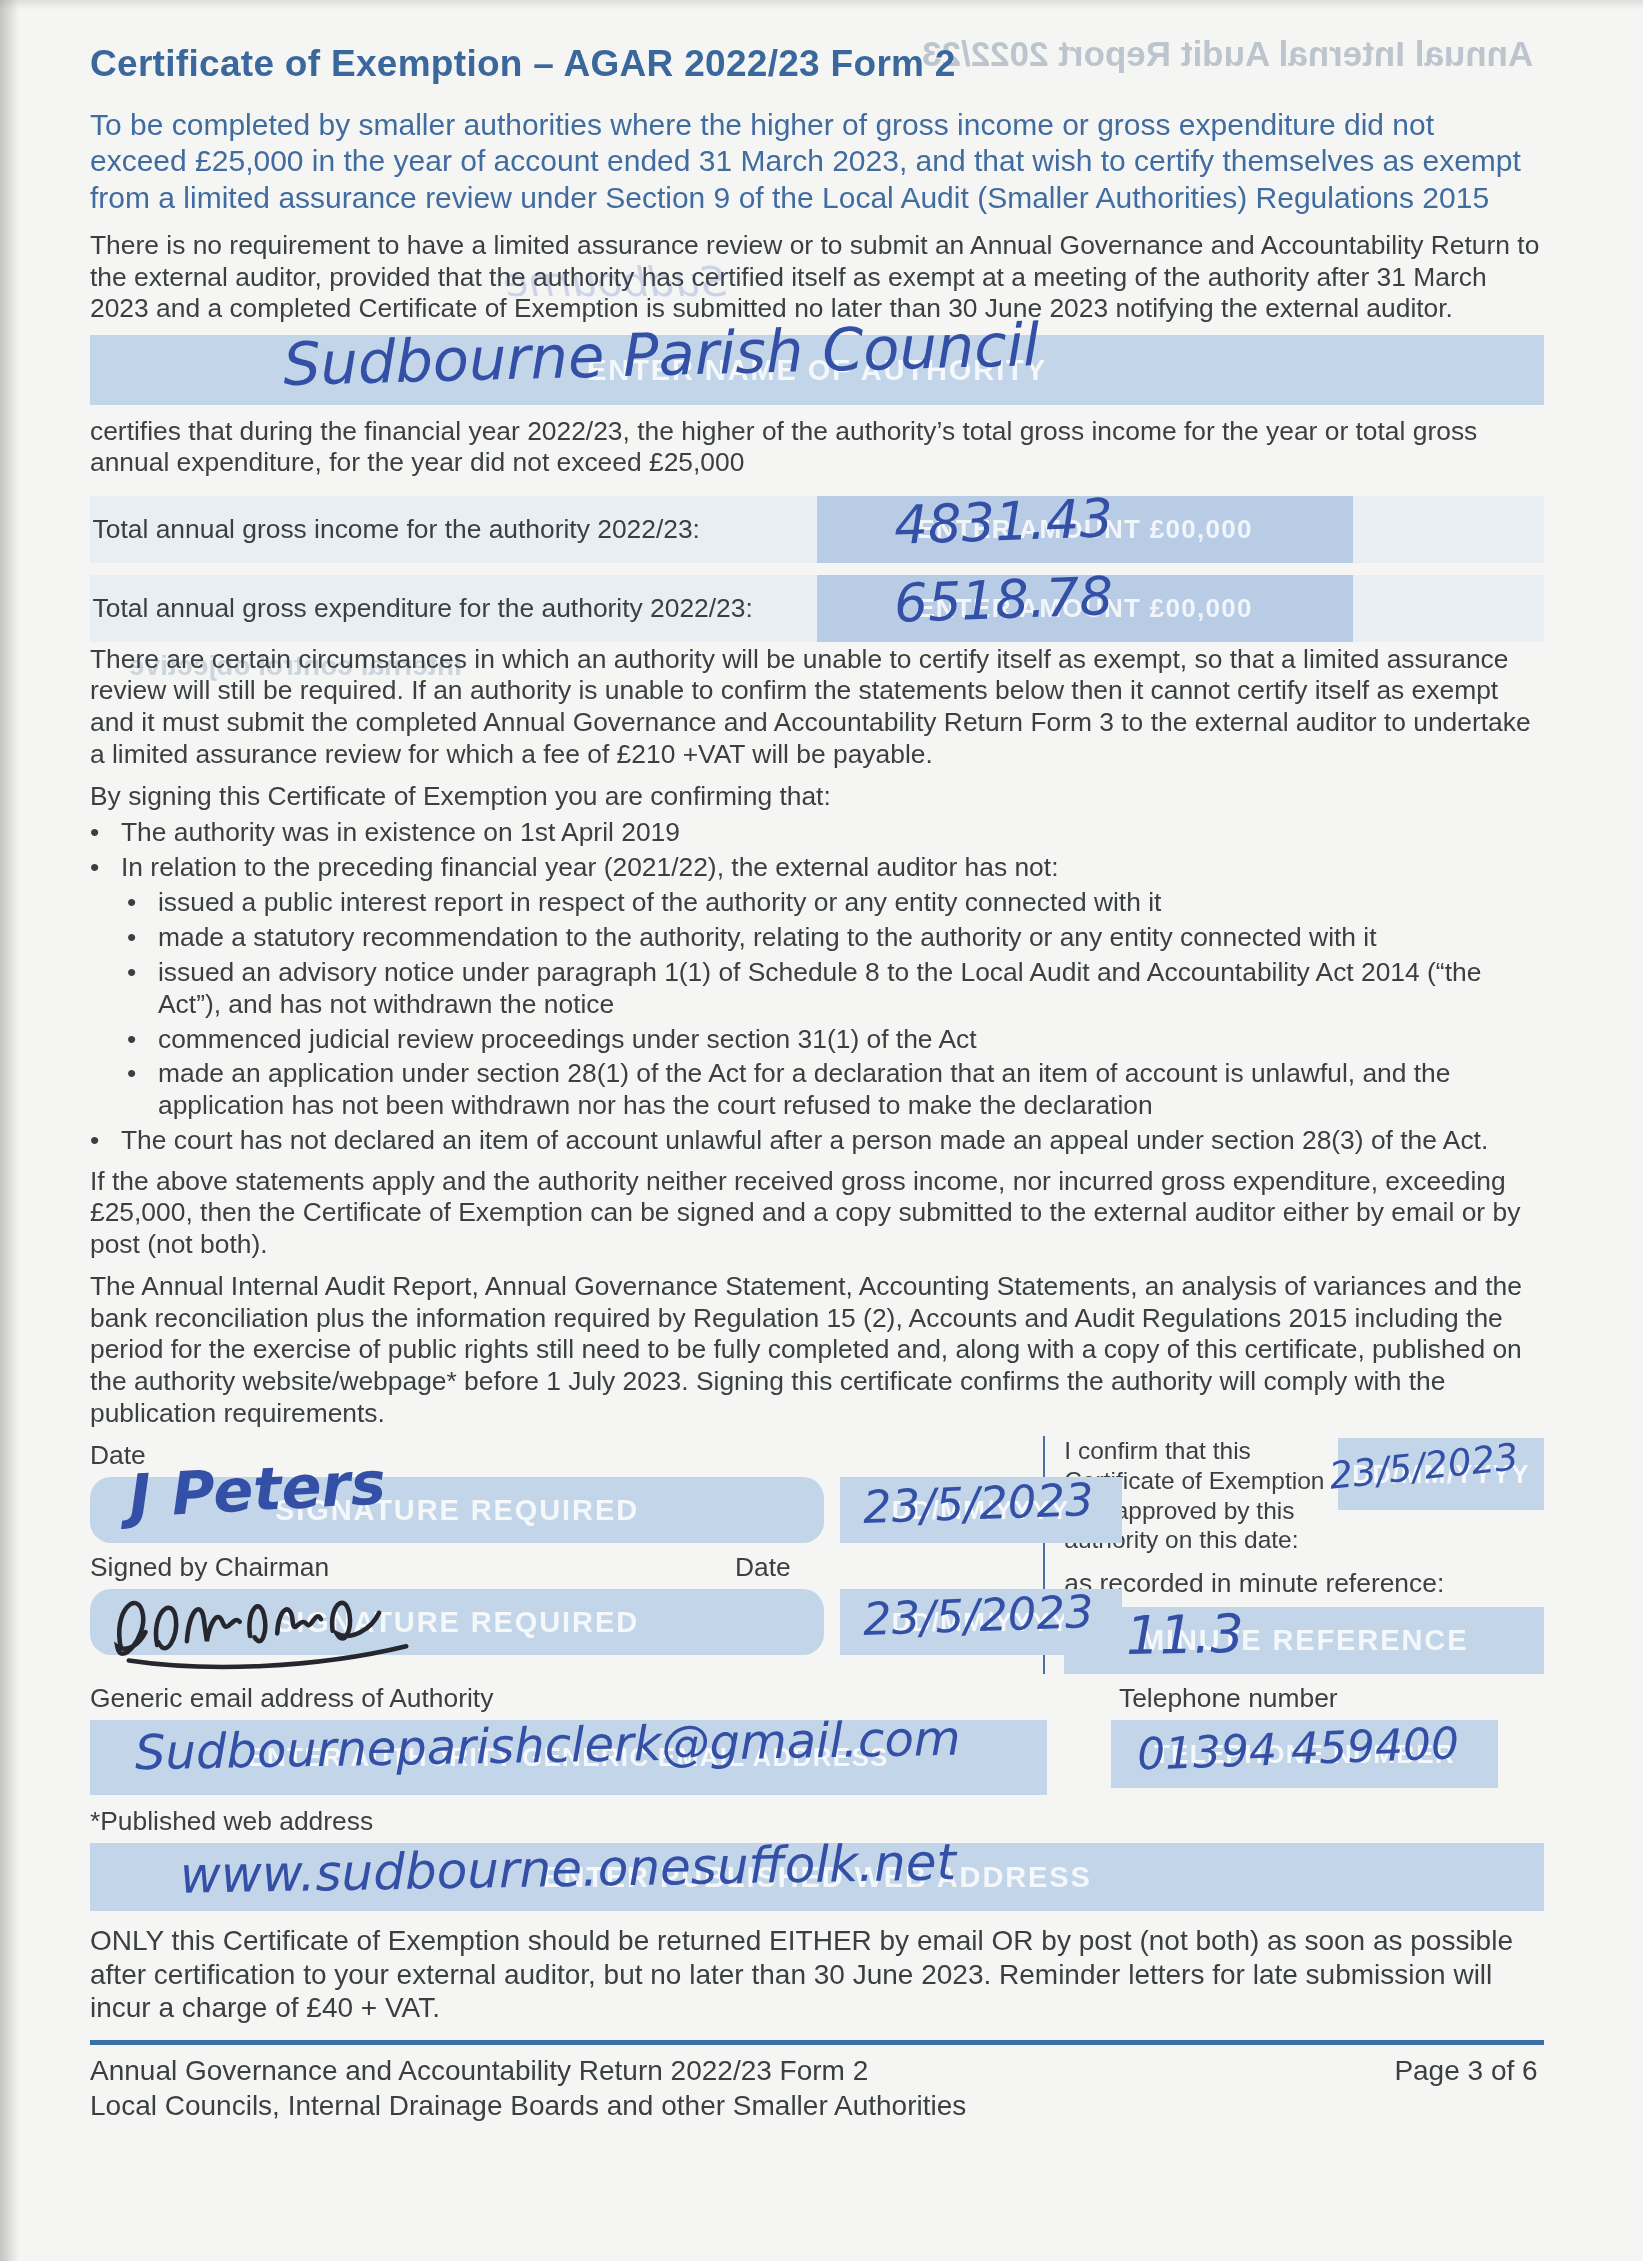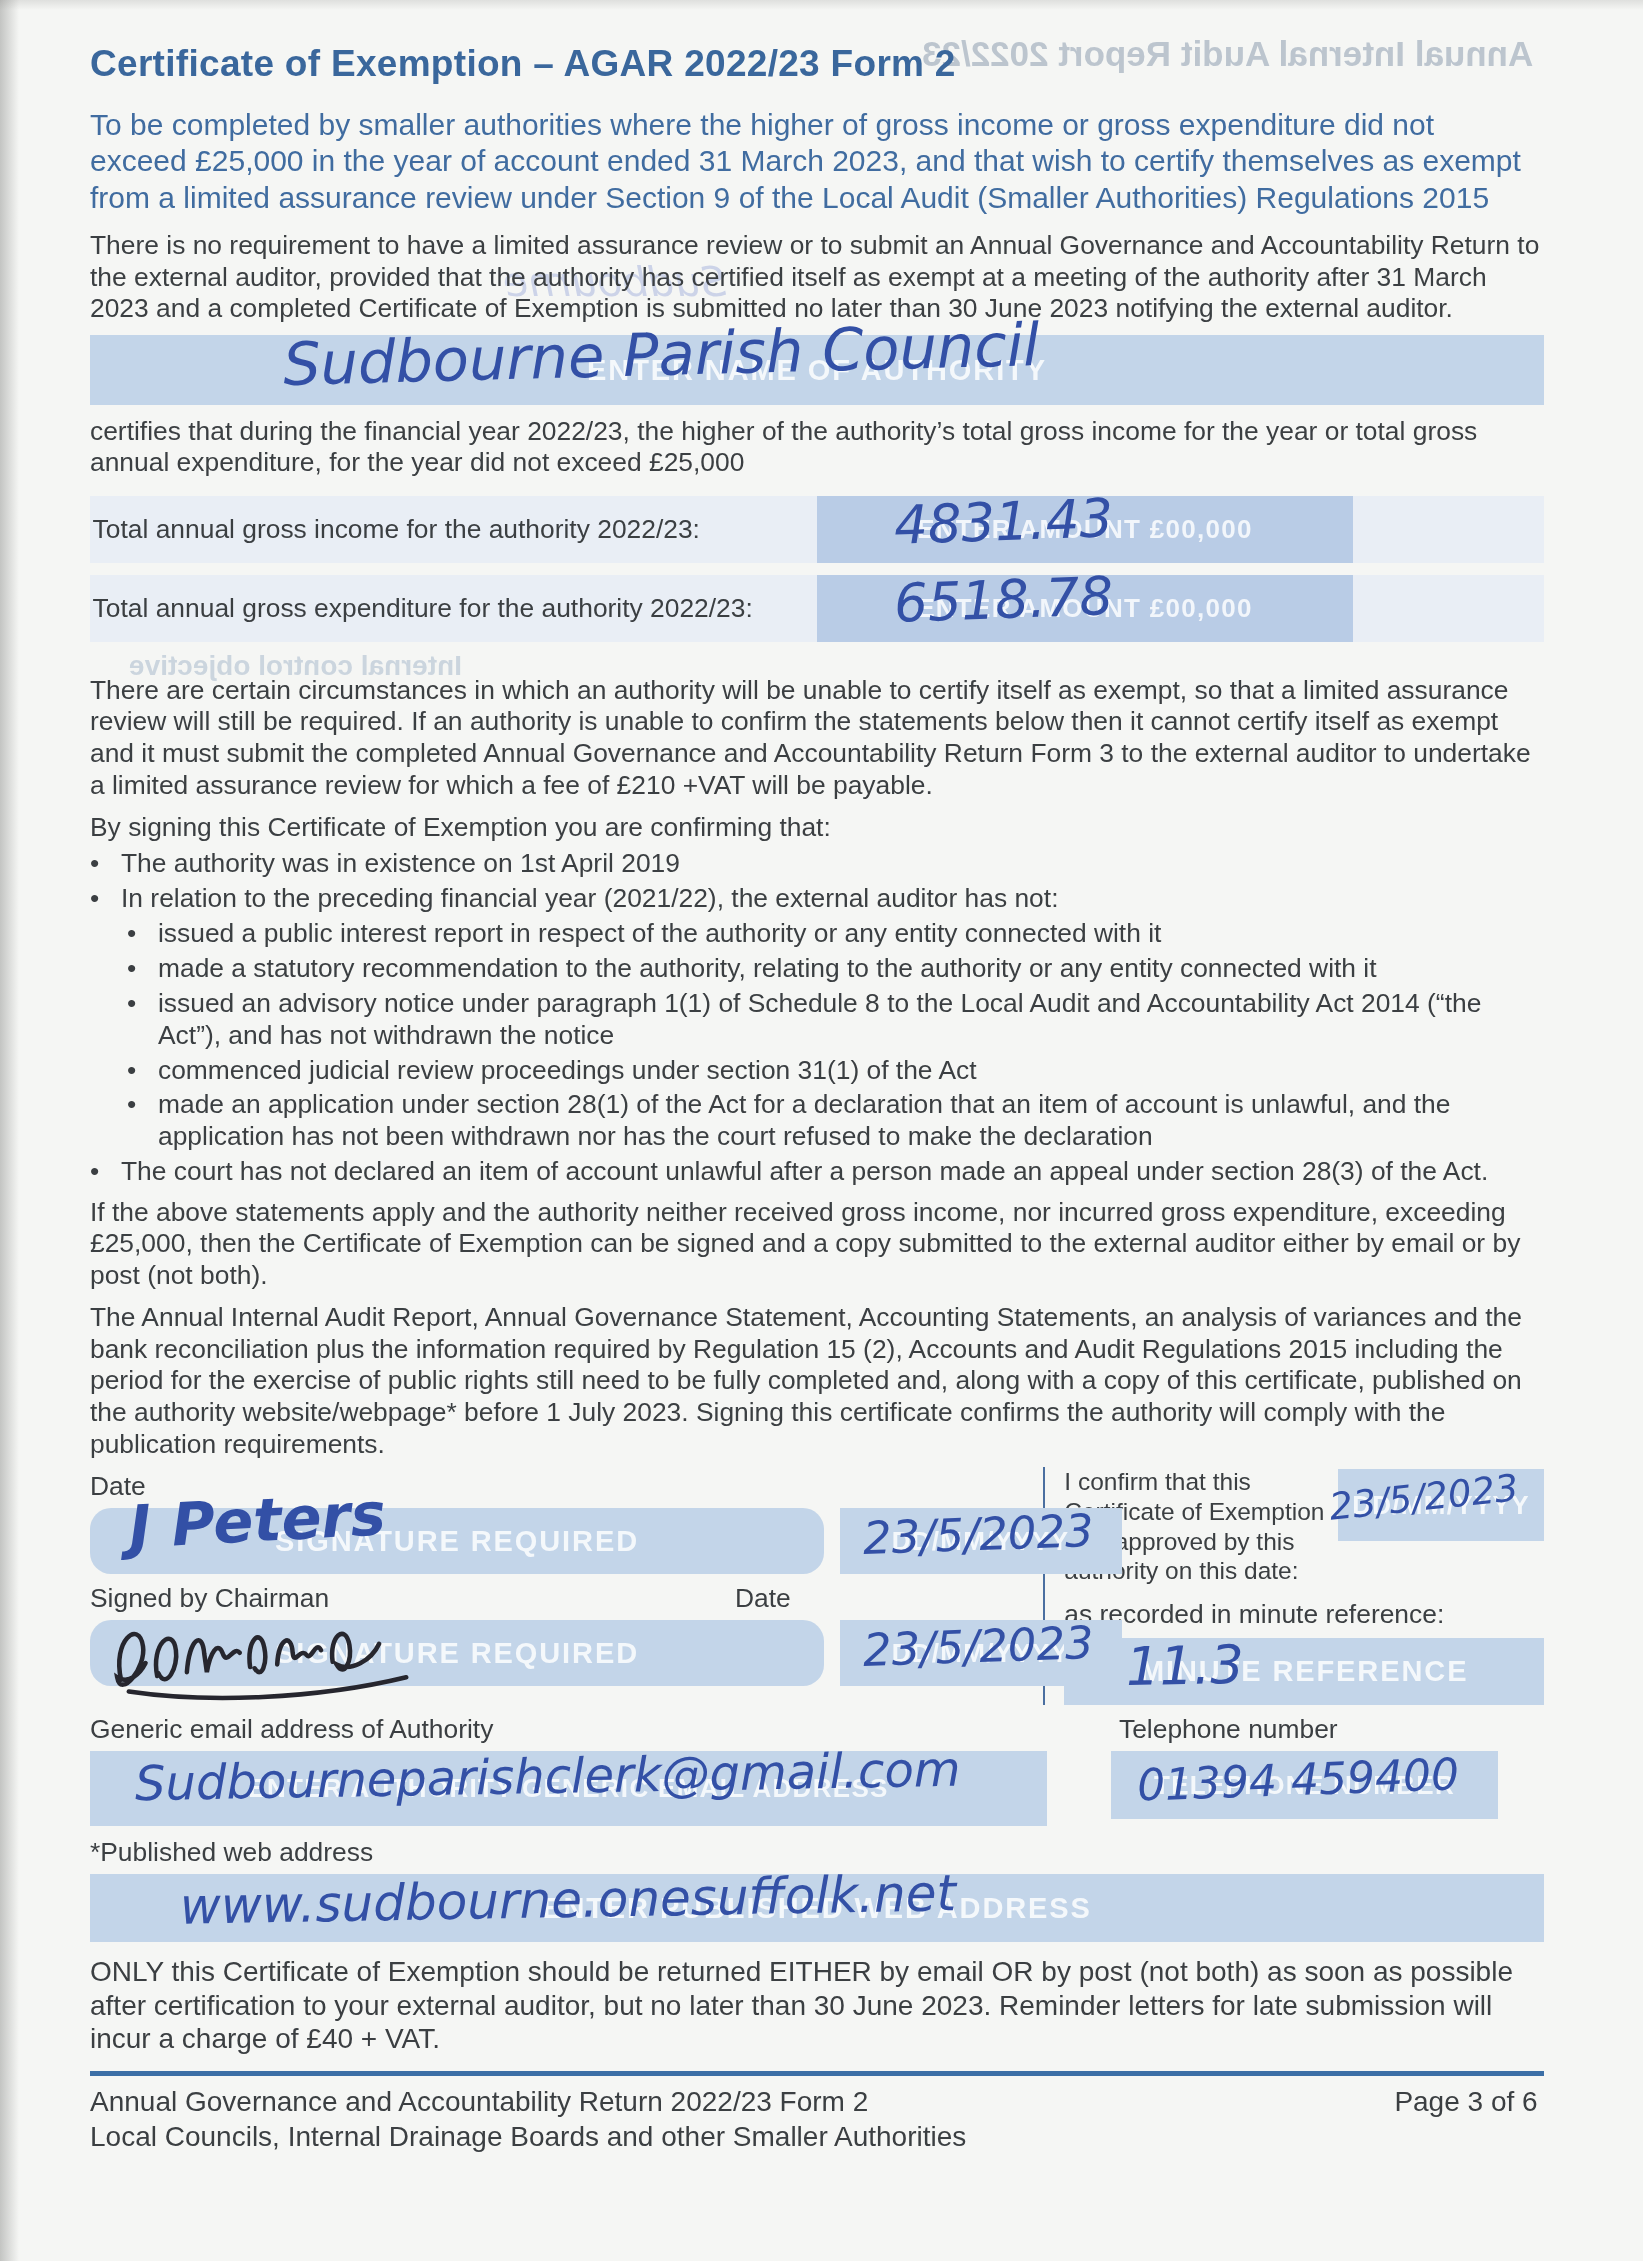--- a/index.html
+++ b/index.html
@@ -105,21 +105,21 @@
     <p class="para" style="margin-bottom:17px;"><span>certifies that during the financial year 2022/23, the higher of the authority’s total gross income for the year </span><span class="b">or</span><span> total gross annual expenditure, for the year did not exceed </span><span class="b">£25,000</span></p>
 
     <div class="amt-row">
       <div class="amt-label">Total annual gross income for the authority 2022/23:</div>
       <div class="amt-box">
         <div class="ghost small">ENTER AMOUNT £00,000</div>
         <div class="ink ink-amt">4831.43</div>
       </div>
     </div>
 
-    <div class="amt-row" style="margin-bottom:33px;">
+    <div class="amt-row" style="margin-bottom:2px;">
       <div class="amt-label">Total annual gross expenditure for the authority 2022/23:</div>
       <div class="amt-box">
         <div class="ghost small">ENTER AMOUNT £00,000</div>
         <div class="ink ink-amt">6518.78</div>
       </div>
     </div>
 
     <p class="para"><span>There are certain circumstances in which an authority will be </span><span class="b">unable to certify itself as exempt,</span><span> so that a limited assurance review will still be required. If an authority </span><span class="b">is unable to confirm the statements below then it cannot certify itself as exempt</span><span> and it </span><span class="b">must</span><span> submit the completed Annual Governance and Accountability Return Form 3 to the external auditor to undertake a limited assurance review for which a fee of </span><span class="b">£210 +VAT</span><span> will be payable.</span></p>
 
     <p class="para" style="margin-bottom:5.2px;"><span>By signing this </span><span class="b">Certificate of Exemption</span><span> you are confirming that:</span></p>

